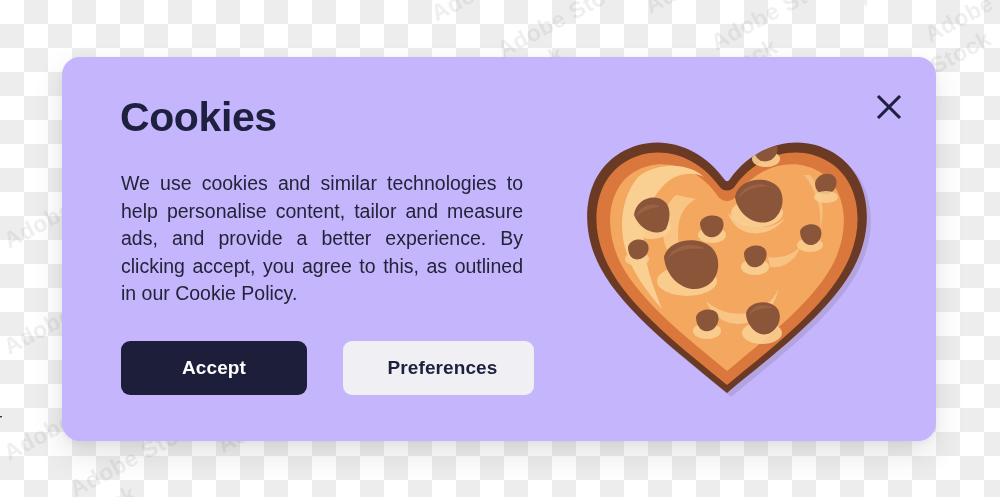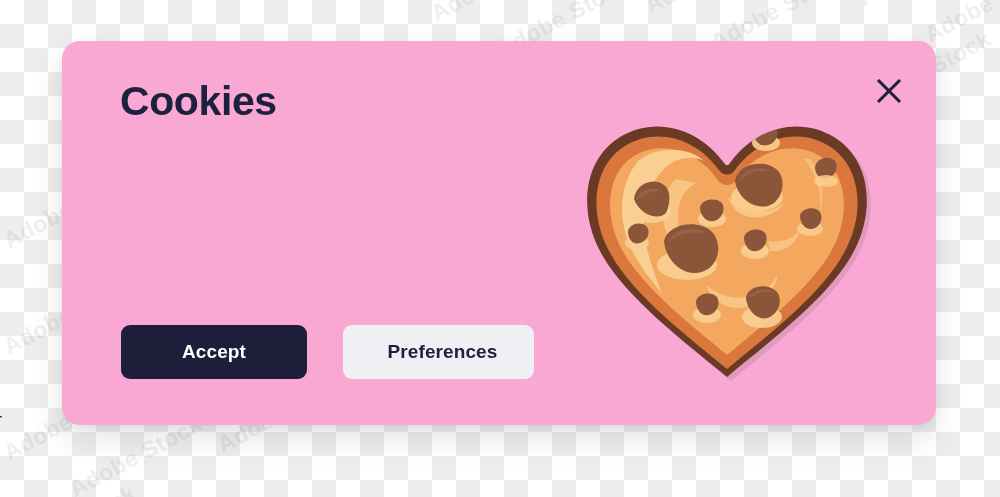--- a/index.html
+++ b/index.html
@@ -67,24 +67,24 @@
     font-size: 23px;
     font-weight: 700;
     color: rgba(130,130,130,0.13);
     letter-spacing: 0.5px;
   }
 
   
   #card {
     position: absolute;
     left: 62px;
-    top: 41px;
+    top: 57px;
     width: 874px;
     height: 384px;
-    background: #f9a8d4;
+    background: #c4b5fd;
     border-radius: 18px;
     box-shadow: 0 14px 30px rgba(60,60,80,0.13), 0 2px 6px rgba(60,60,80,0.06);
   }
 
   #title {
     position: absolute;
     left: 58px;
     top: 40px;
     font-size: 41px;
     font-weight: 700;
@@ -212,20 +212,21 @@
         <span>Adobe Stock</span>
       </div>
     </div>
 
   <div id="watermark-vertical">Adobe Stock | #467459927</div>
 
   <div id="card">
 
     <div id="title">Cookies</div>
 
+    <div id="body-text">We use cookies and similar technologies to help personalise content, tailor and measure ads, and provide a better experience. By clicking accept, you agree to this, as outlined in our Cookie Policy.</div>
 
     <div id="button-row">
       <button class="btn btn-accept">Accept</button>
       <button class="btn btn-preferences">Preferences</button>
     </div>
 
     <button id="close-button">
       <svg width="30" height="30" viewBox="0 0 30 30">
         <line x1="4" y1="4" x2="26" y2="26" stroke="#1e2040" stroke-width="3.1" stroke-linecap="butt"></line>
         <line x1="26" y1="4" x2="4" y2="26" stroke="#1e2040" stroke-width="3.1" stroke-linecap="butt"></line>

